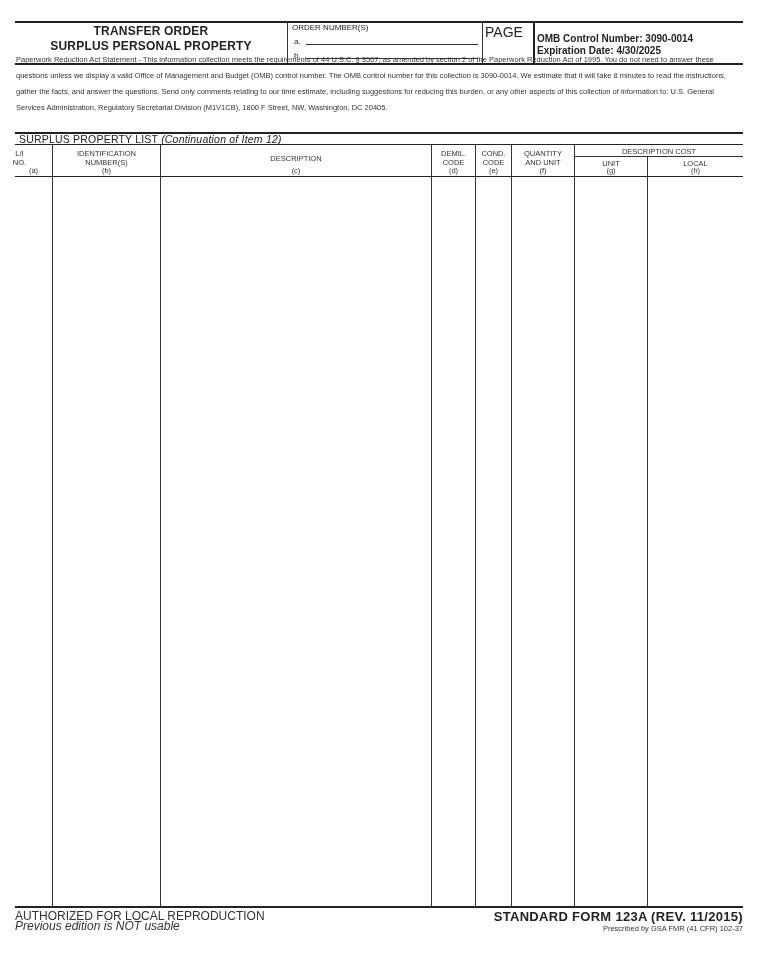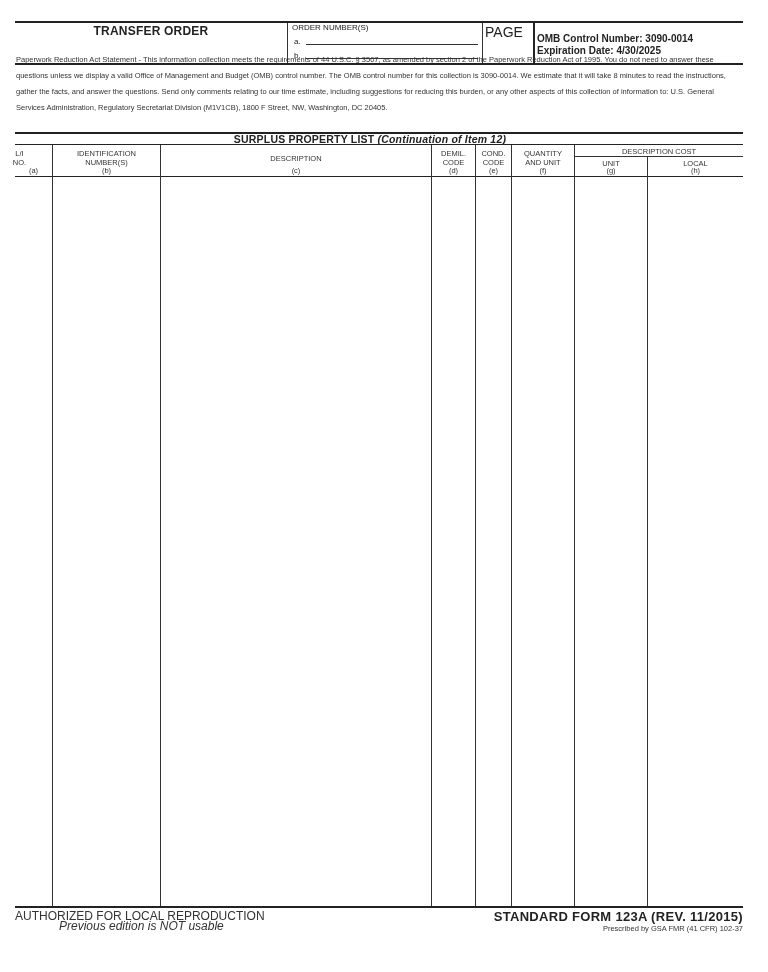--- a/index.html
+++ b/index.html
@@ -14,39 +14,40 @@
   #title-block .t1 { font-weight:bold; font-size:12px; line-height:14px; margin-top:1px; letter-spacing:0.2px; }
   #title-block .t3 { font-weight:bold; font-style:italic; font-size:10px; line-height:12px; }
   #order-block { left:292px; top:24px; width:190px; height:38px; font-size:8px; }
   .order-line { position:absolute; left:0; font-size:8px; }
   .order-line .u { position:absolute; left:14px; top:7px; width:172px; border-bottom:1px solid #333; }
   #page-block { left:485px; top:24px; font-size:14px; }
   #omb-block { left:537px; top:33px; font-size:10px; font-weight:bold; line-height:12px; color:#222; }
 
   #pra { left:16px; top:52px; width:726px; font-size:7.5px; line-height:16px; color:#333; }
 
-  #list-title { left:6px; top:134px; width:728px; text-align:center; font-size:10.5px; font-weight:bold; line-height:10px; letter-spacing:0.2px; }
+  #list-title { left:19px; top:134px; width:728px; text-align:left; font-size:10.5px; font-weight:normal; line-height:10px; letter-spacing:0.2px; }
   #list-title i { font-style:italic; }
 
   .colhead { position:absolute; text-align:center; font-size:7.5px; line-height:9px; color:#333; }
   .colletter { position:absolute; text-align:center; font-size:7.5px; color:#333; top:166px; }
 
   #footer-left { left:15px; top:911px; font-size:12px; line-height:10px; color:#333; }
-  #footer-left .i { font-style:italic;margin-left:44px; }
+  #footer-left .i { font-style:italic; }
   #footer-right { right:25px; top:909px; text-align:right; }
   #footer-right .sf { font-size:13px; font-weight:bold; line-height:15px; letter-spacing:0.3px; }
   #footer-right .pr { font-size:7.5px; color:#333; line-height:10px; }
 </style>
 </head>
 <body>
 
 <div class="hline" style="left:15px; top:21px; width:728px; height:2px;"></div>
 
 <div id="title-block" class="abs">
   <div class="t1">TRANSFER ORDER</div>
+  <div class="t1">SURPLUS PERSONAL PROPERTY</div>
 </div>
 
 <div class="vline" style="left:287px; top:23px; height:41px;"></div>
 
 <div id="order-block" class="abs">
   <div style="position:absolute; left:0; top:-1px;">ORDER NUMBER(S)</div>
   <div class="order-line" style="top:13px;">
     <span style="position:absolute; left:2px;">a.</span>
     <span class="u"></span>
   </div>

